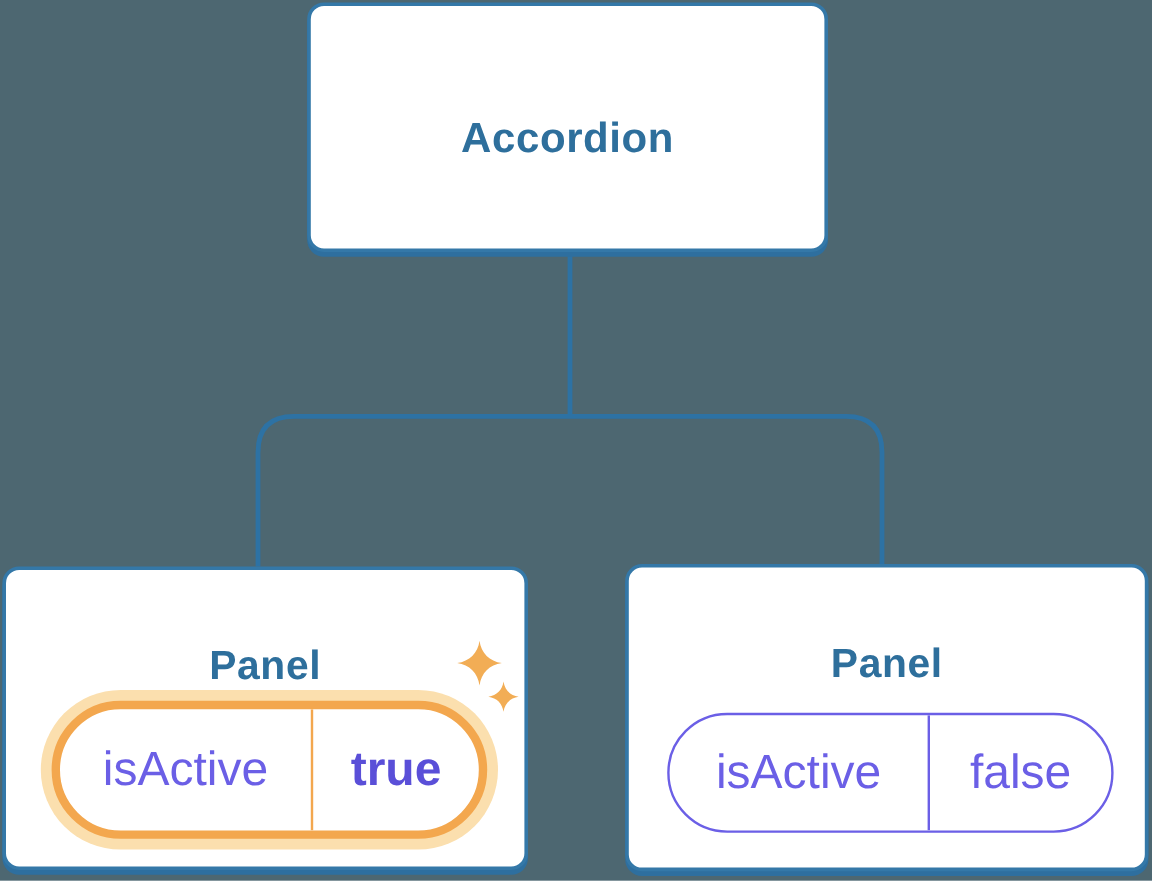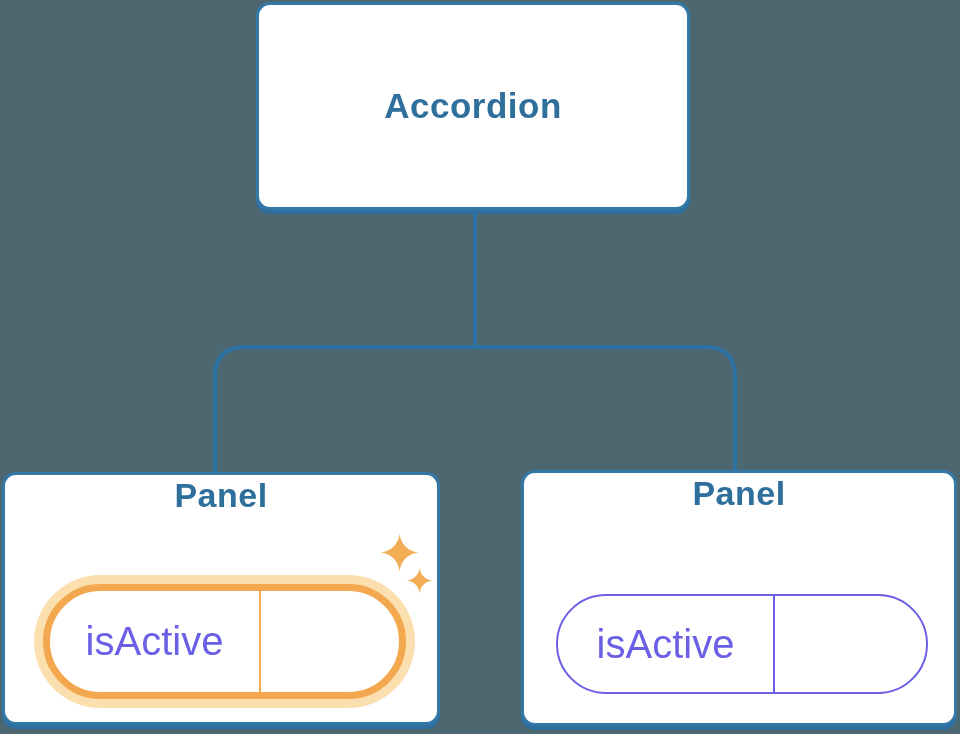--- a/index.html
+++ b/index.html
@@ -33,30 +33,31 @@
     box-sizing: border-box;
   }
 
   .card-title {
     text-align: center;
     font-size: 34px;
     line-height: 40px;
     font-weight: 600;
     color: var(--heading-blue, #2e6f9c);
     letter-spacing: 0.5px;
+    margin-top: 20px;
   }
 
   .card.root {
     left: 256px; top: 2px;
     width: 434px; height: 208px;
     display: flex; align-items: center; justify-content: center;
   }
   .card.root .card-title { font-size: 35px; }
 
-  .card.panel { }
+  .card.panel { padding-top: 40px; }
 
   .card.panel-left  { left: 2px;   top: 472px; width: 438px; height: 253px; }
   .card.panel-right { left: 521px; top: 470px; width: 436px; height: 256px; }
 
   .pill {
     position: absolute;
     display: flex;
     align-items: stretch;
     background: var(--card-background, #ffffff);
     box-sizing: border-box;
@@ -112,29 +113,31 @@
 
   <div class="card root">
     <div class="card-title">Accordion</div>
   </div>
 
   <div class="card panel panel-left">
     <div class="card-title">Panel</div>
     <div class="pill active">
       <div class="cell key">isActive</div>
       <div class="divider"></div>
+      <div class="cell value">true</div>
     </div>
   </div>
 
   <svg class="sparkles" viewBox="0 0 64 70" aria-hidden="true">
     <path transform="translate(7,3) scale(1.55)" d="M12 0C12.9 6.6 17.4 11.1 24 12C17.4 12.9 12.9 17.4 12 24C11.1 17.4 6.6 12.9 0 12C6.6 11.1 11.1 6.6 12 0Z"></path>
     <path transform="translate(33,37) scale(1.05)" d="M12 0C12.9 6.6 17.4 11.1 24 12C17.4 12.9 12.9 17.4 12 24C11.1 17.4 6.6 12.9 0 12C6.6 11.1 11.1 6.6 12 0Z"></path>
   </svg>
 
   <div class="card panel panel-right">
     <div class="card-title">Panel</div>
     <div class="pill inactive">
       <div class="cell key">isActive</div>
       <div class="divider"></div>
+      <div class="cell value">false</div>
     </div>
   </div>
 
 </div>
 
 </body></html>

